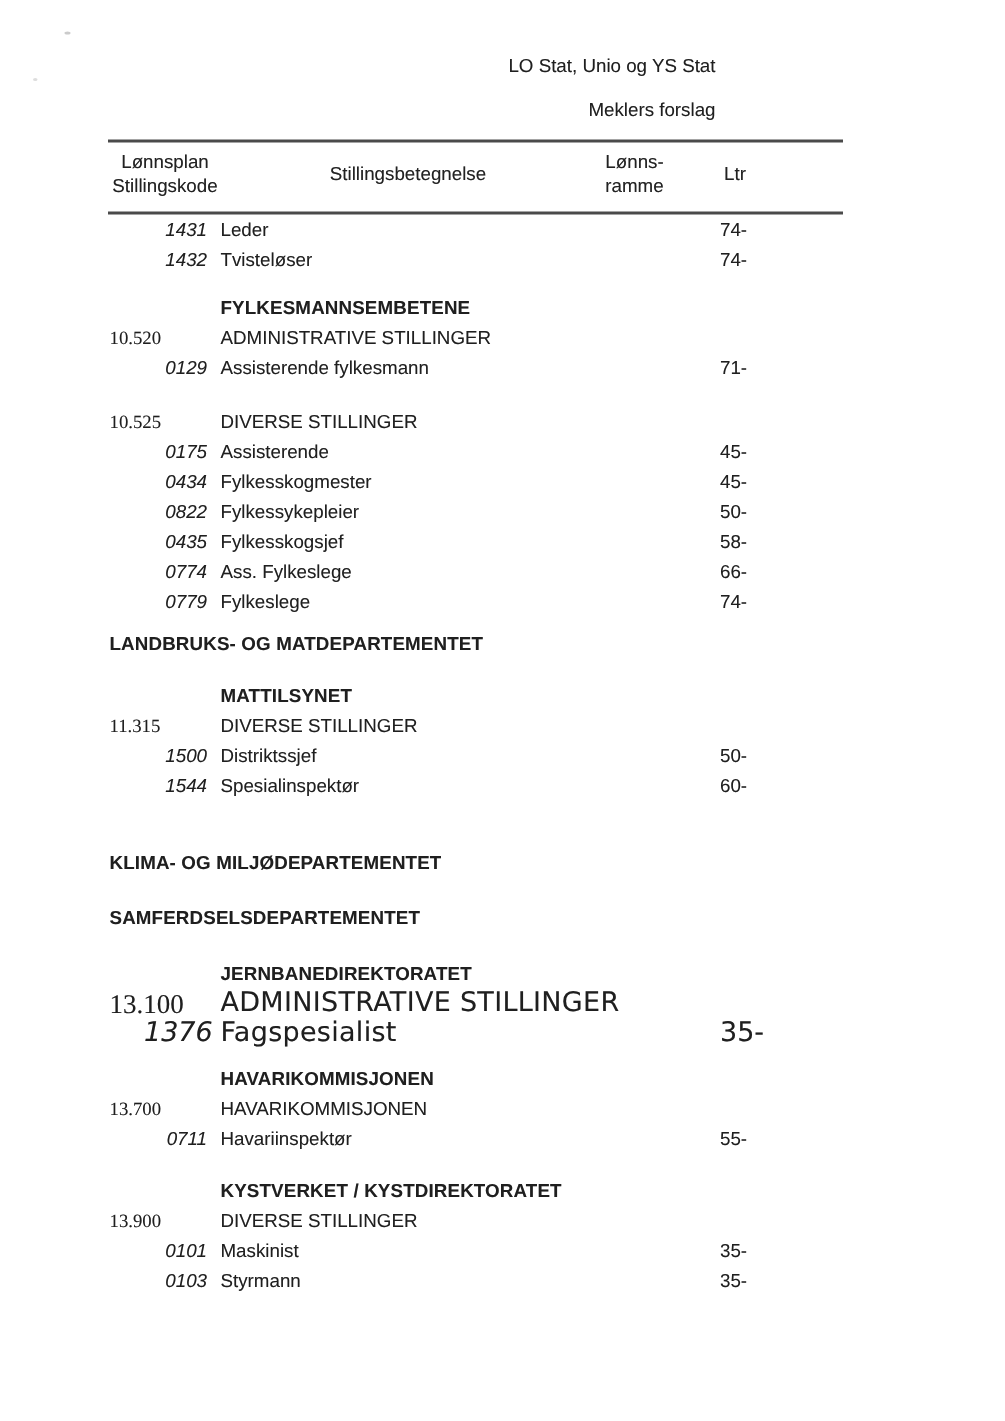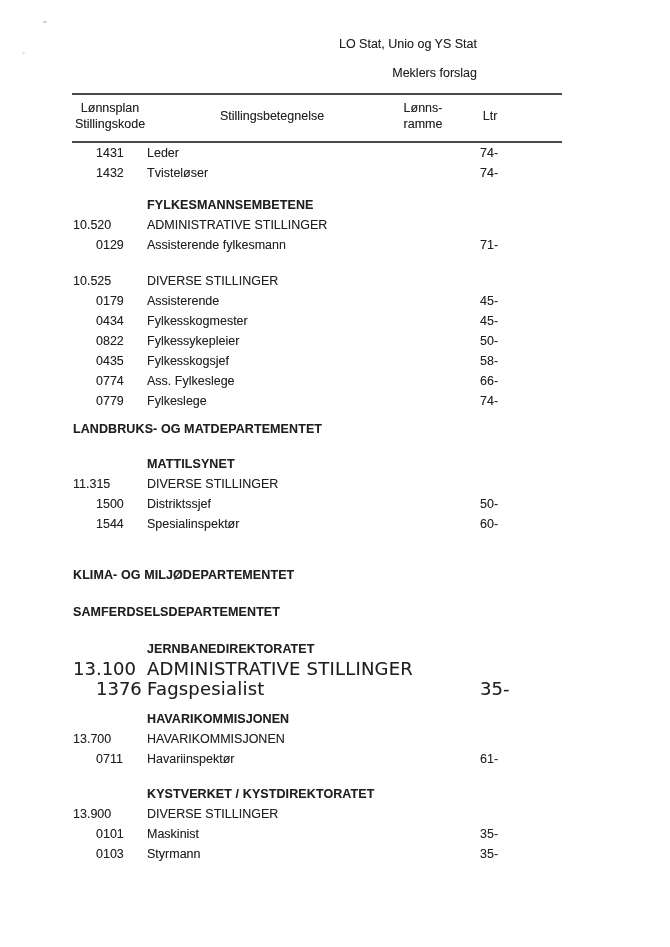--- a/index.html
+++ b/index.html
@@ -36,22 +36,22 @@
   #th-lonnsplan  { left: 60px;  width: 100px; top: 100px; }
   #th-betegnelse { left: 192px; width: 160px; top: 108px; }
   #th-ramme      { left: 385px; width: 76px;  top: 100px; }
   #th-ltr        { left: 465px; width: 50px;  top: 108px; }
   #th-spesielle  { left: 510px; width: 148px; top: 95px;  }
 
   
   #table-body { position: absolute; left: 0; top: 143px; width: 670px; }
   .row { position: relative; height: 20px; line-height: 20px; white-space: nowrap; }
   .row span { position: absolute; top: 0; }
-  .c-plan { left: 73px; }
-  .c-kode { left: 96px; width: 42px; text-align: left; }
+  .c-plan { left: 73px; font-family: Liberation Serif, serif; }
+  .c-kode { left: 96px; width: 42px; text-align: right; font-style: italic; }
   .c-navn { left: 147px; }
   .c-ltr  { left: 480px; }
   .c-dept { left: 73px; font-weight: bold; letter-spacing: 0.1px; }
   .row.group .c-navn { font-weight: bold; letter-spacing: 0.1px; }
   .row.alt { font-family: "DejaVu Sans", sans-serif; font-size: 18px; }
   .row.alt .c-navn { letter-spacing: 0.2px; }
   .spacer { position: relative; }
 
   
   #page-number { position: absolute; left: 0; width: 650px; top: 873px; text-align: right; }
@@ -105,21 +105,21 @@
         <span class="c-kode">0129</span>
         <span class="c-navn">Assisterende fylkesmann</span>
         <span class="c-ltr">71-</span>
       </div>
       <div class="spacer" style="height: 16px;"></div>
       <div class="row plan">
         <span class="c-plan">10.525</span>
         <span class="c-navn">DIVERSE STILLINGER</span>
       </div>
       <div class="row entry">
-        <span class="c-kode">0179</span>
+        <span class="c-kode">0175</span>
         <span class="c-navn">Assisterende</span>
         <span class="c-ltr">45-</span>
       </div>
       <div class="row entry">
         <span class="c-kode">0434</span>
         <span class="c-navn">Fylkesskogmester</span>
         <span class="c-ltr">45-</span>
       </div>
       <div class="row entry">
         <span class="c-kode">0822</span>
@@ -188,21 +188,21 @@
       <div class="row group">
         <span class="c-navn">HAVARIKOMMISJONEN</span>
       </div>
       <div class="row plan">
         <span class="c-plan">13.700</span>
         <span class="c-navn">HAVARIKOMMISJONEN</span>
       </div>
       <div class="row entry">
         <span class="c-kode">0711</span>
         <span class="c-navn">Havariinspektør</span>
-        <span class="c-ltr">61-</span>
+        <span class="c-ltr">55-</span>
       </div>
       <div class="spacer" style="height: 15px;"></div>
       <div class="row group">
         <span class="c-navn">KYSTVERKET / KYSTDIREKTORATET</span>
       </div>
       <div class="row plan">
         <span class="c-plan">13.900</span>
         <span class="c-navn">DIVERSE STILLINGER</span>
       </div>
       <div class="row entry">

